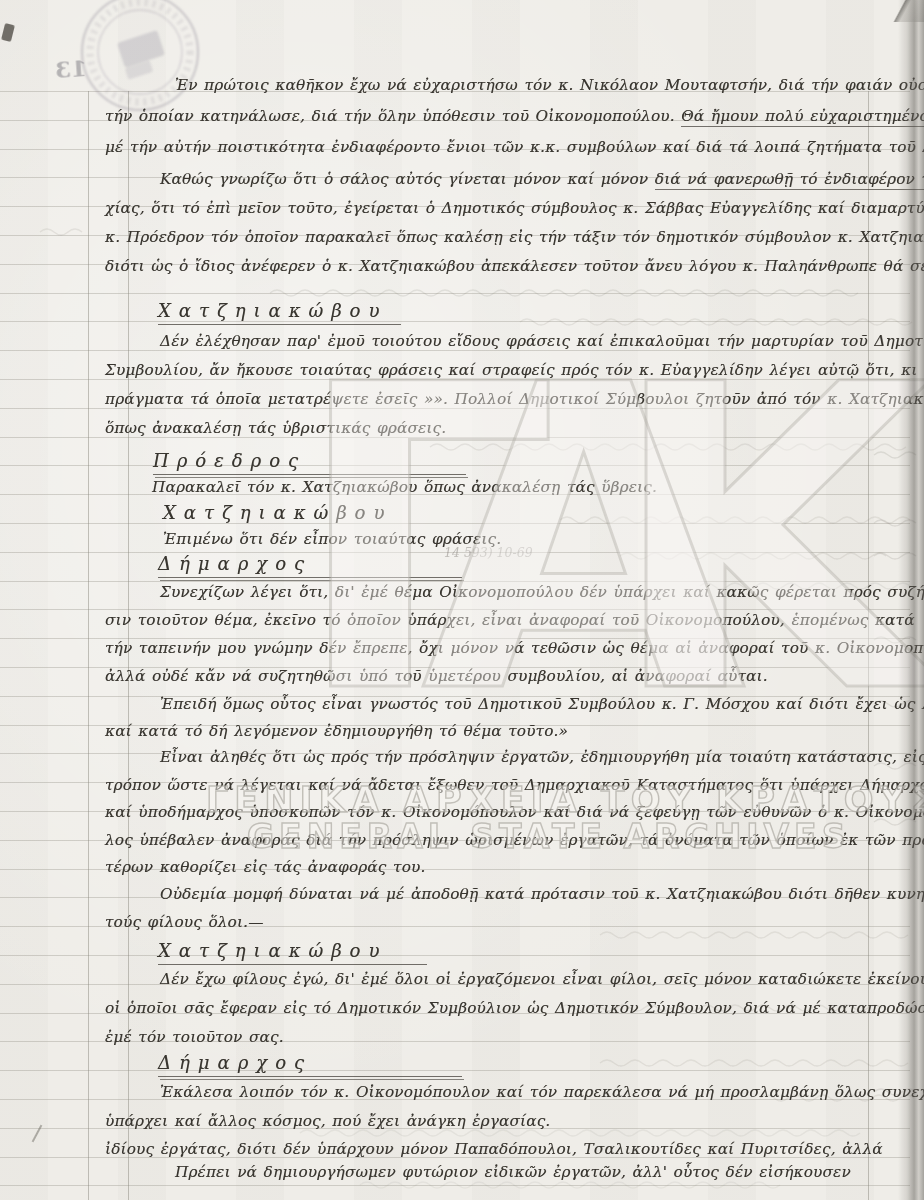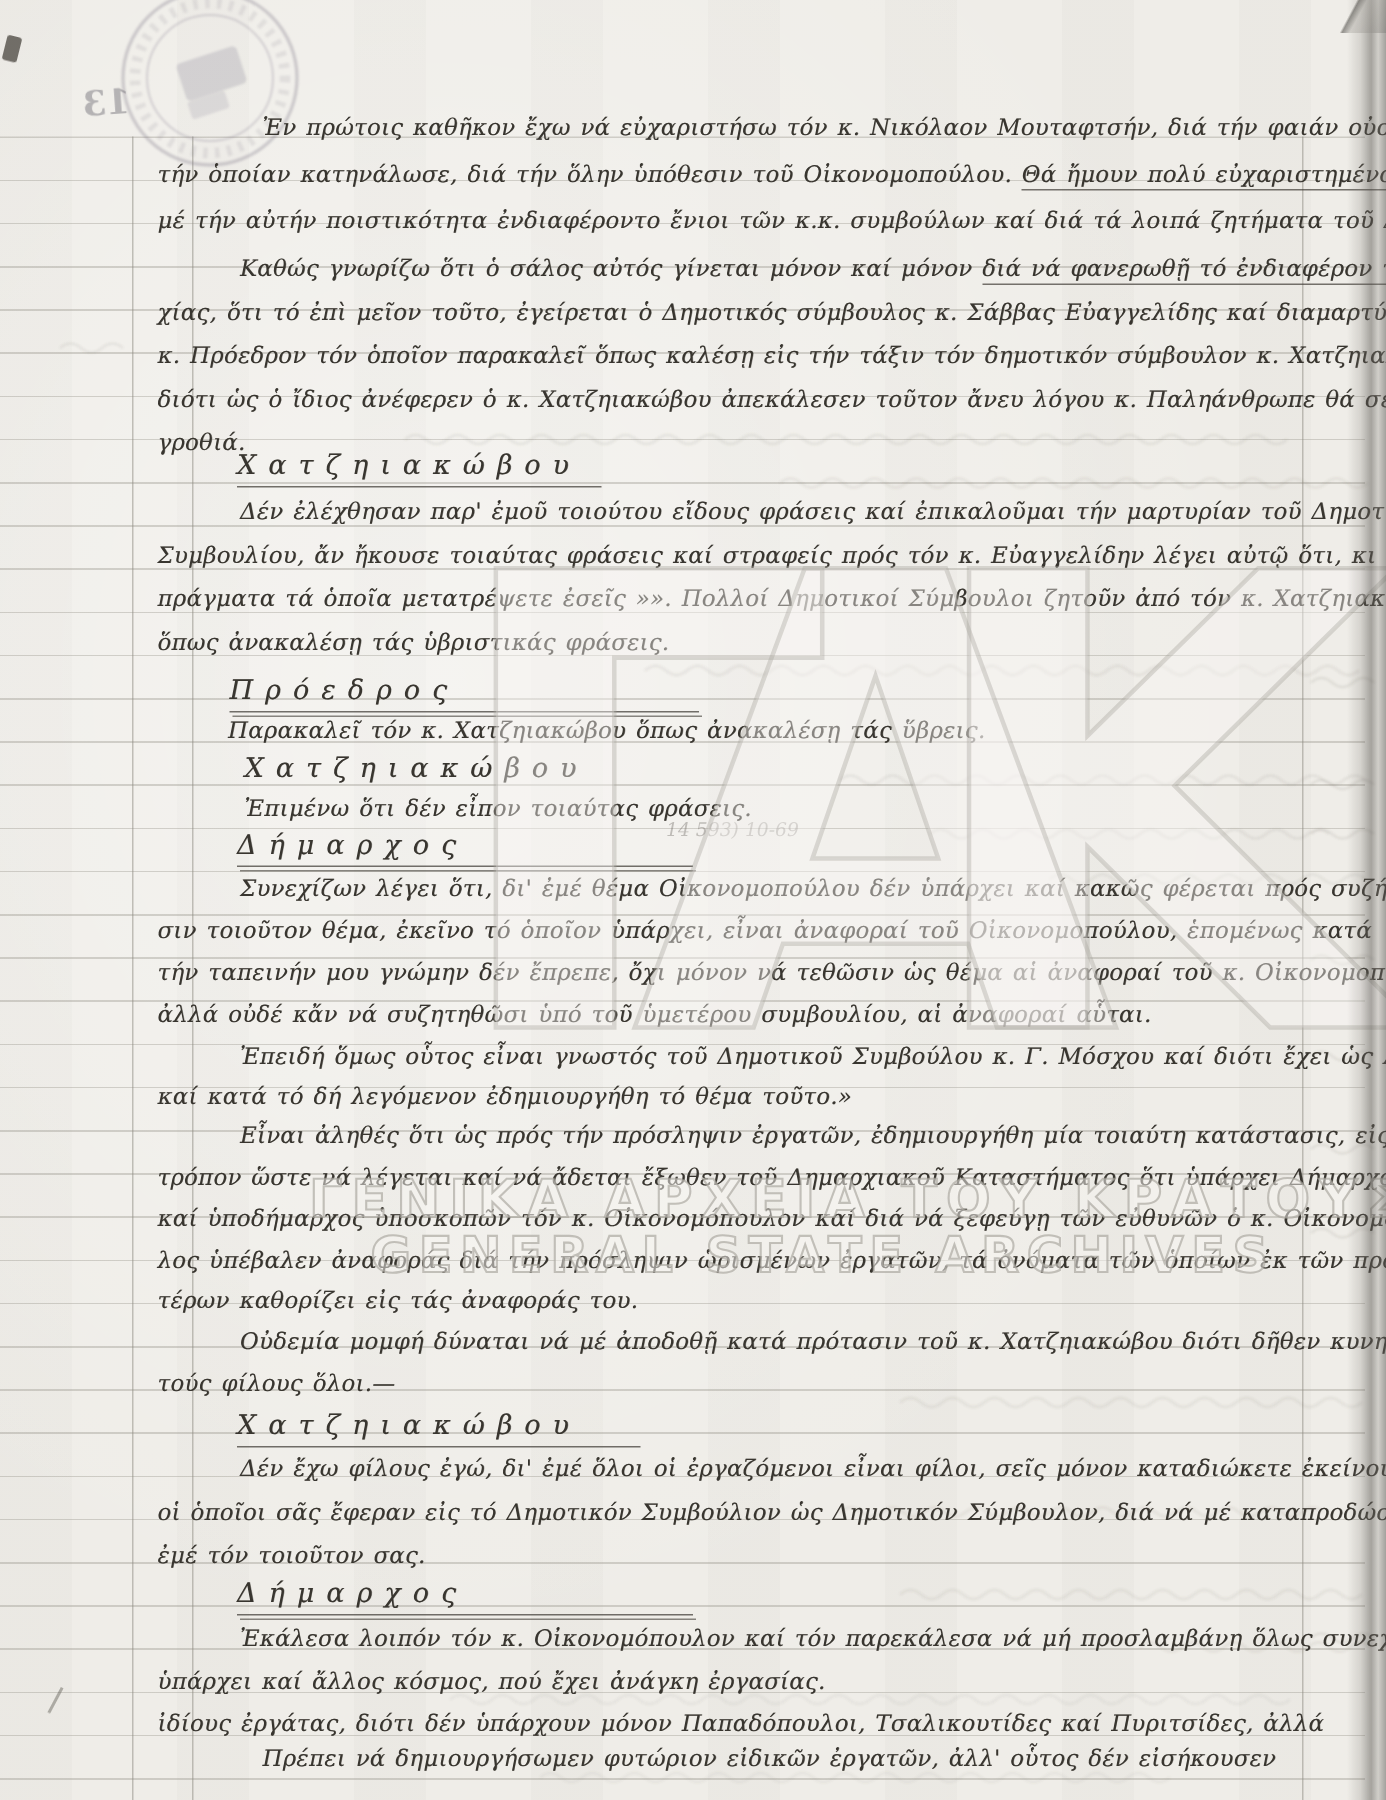--- a/index.html
+++ b/index.html
@@ -115,21 +115,20 @@
   <div class="sec para ind70" style="top:76px;  --lh:31px">
       <div class="hw-line">Ἐν πρώτοις καθῆκον ἔχω νά εὐχαριστήσω τόν κ. Νικόλαον Μουταφτσήν, διά τήν φαιάν οὐσίαν</div>
       <div class="hw-line">τήν ὁποίαν κατηνάλωσε, διά τήν ὅλην ὑπόθεσιν τοῦ Οἰκονομοπούλου. <span class="hw-u">Θά ἤμουν πολύ εὐχαριστημένος ἐάν</span></div>
       <div class="hw-line">μέ τήν αὐτήν ποιστικότητα ἐνδιαφέροντο ἔνιοι τῶν κ.κ. συμβούλων καί διά τά λοιπά ζητήματα τοῦ Δήμου.</div>
     </div>
   <div class="sec para" style="top:170px; --lh:29px">
       <div class="hw-line">Καθώς γνωρίζω ὅτι ὁ σάλος αὐτός γίνεται μόνον καί μόνον <span class="hw-u">διά νά φανερωθῇ τό ἐνδιαφέρον τῆς Νομαρ-</span></div>
       <div class="hw-line">χίας, ὅτι τό ἐπὶ μεῖον τοῦτο, ἐγείρεται ὁ Δημοτικός σύμβουλος κ. Σάββας Εὐαγγελίδης καί διαμαρτύρεται εἰς τόν</div>
       <div class="hw-line">κ. Πρόεδρον τόν ὁποῖον παρακαλεῖ ὅπως καλέσῃ εἰς τήν τάξιν τόν δημοτικόν σύμβουλον κ. Χατζηιακώβου</div>
       <div class="hw-line">διότι ὡς ὁ ἴδιος ἀνέφερεν ὁ κ. Χατζηιακώβου ἀπεκάλεσεν τοῦτον ἄνευ λόγου κ. Παληάνθρωπε θά σέ δώσω</div>
-      <div class="hw-line">γροθιά.</div>
     </div>
   <div class="sec heading u-single" style="top:300px;left:158px;--pr:14px">
     <span class="h-inner">Χατζηιακώβου</span>
   </div>
   <div class="sec para" style="top:332px; --lh:29px">
       <div class="hw-line">Δέν ἐλέχθησαν παρ' ἐμοῦ τοιούτου εἴδους φράσεις καί ἐπικαλοῦμαι τήν μαρτυρίαν τοῦ Δημοτικοῦ</div>
       <div class="hw-line">Συμβουλίου, ἄν ἤκουσε τοιαύτας φράσεις καί στραφείς πρός τόν κ. Εὐαγγελίδην λέγει αὐτῷ ὅτι, κι αὐτά εἶναι</div>
       <div class="hw-line">πράγματα τά ὁποῖα μετατρέψετε ἐσεῖς »». Πολλοί Δημοτικοί Σύμβουλοι ζητοῦν ἀπό τόν κ. Χατζηιακώβου</div>
       <div class="hw-line">ὅπως ἀνακαλέσῃ τάς ὑβριστικάς φράσεις.</div>
     </div>

